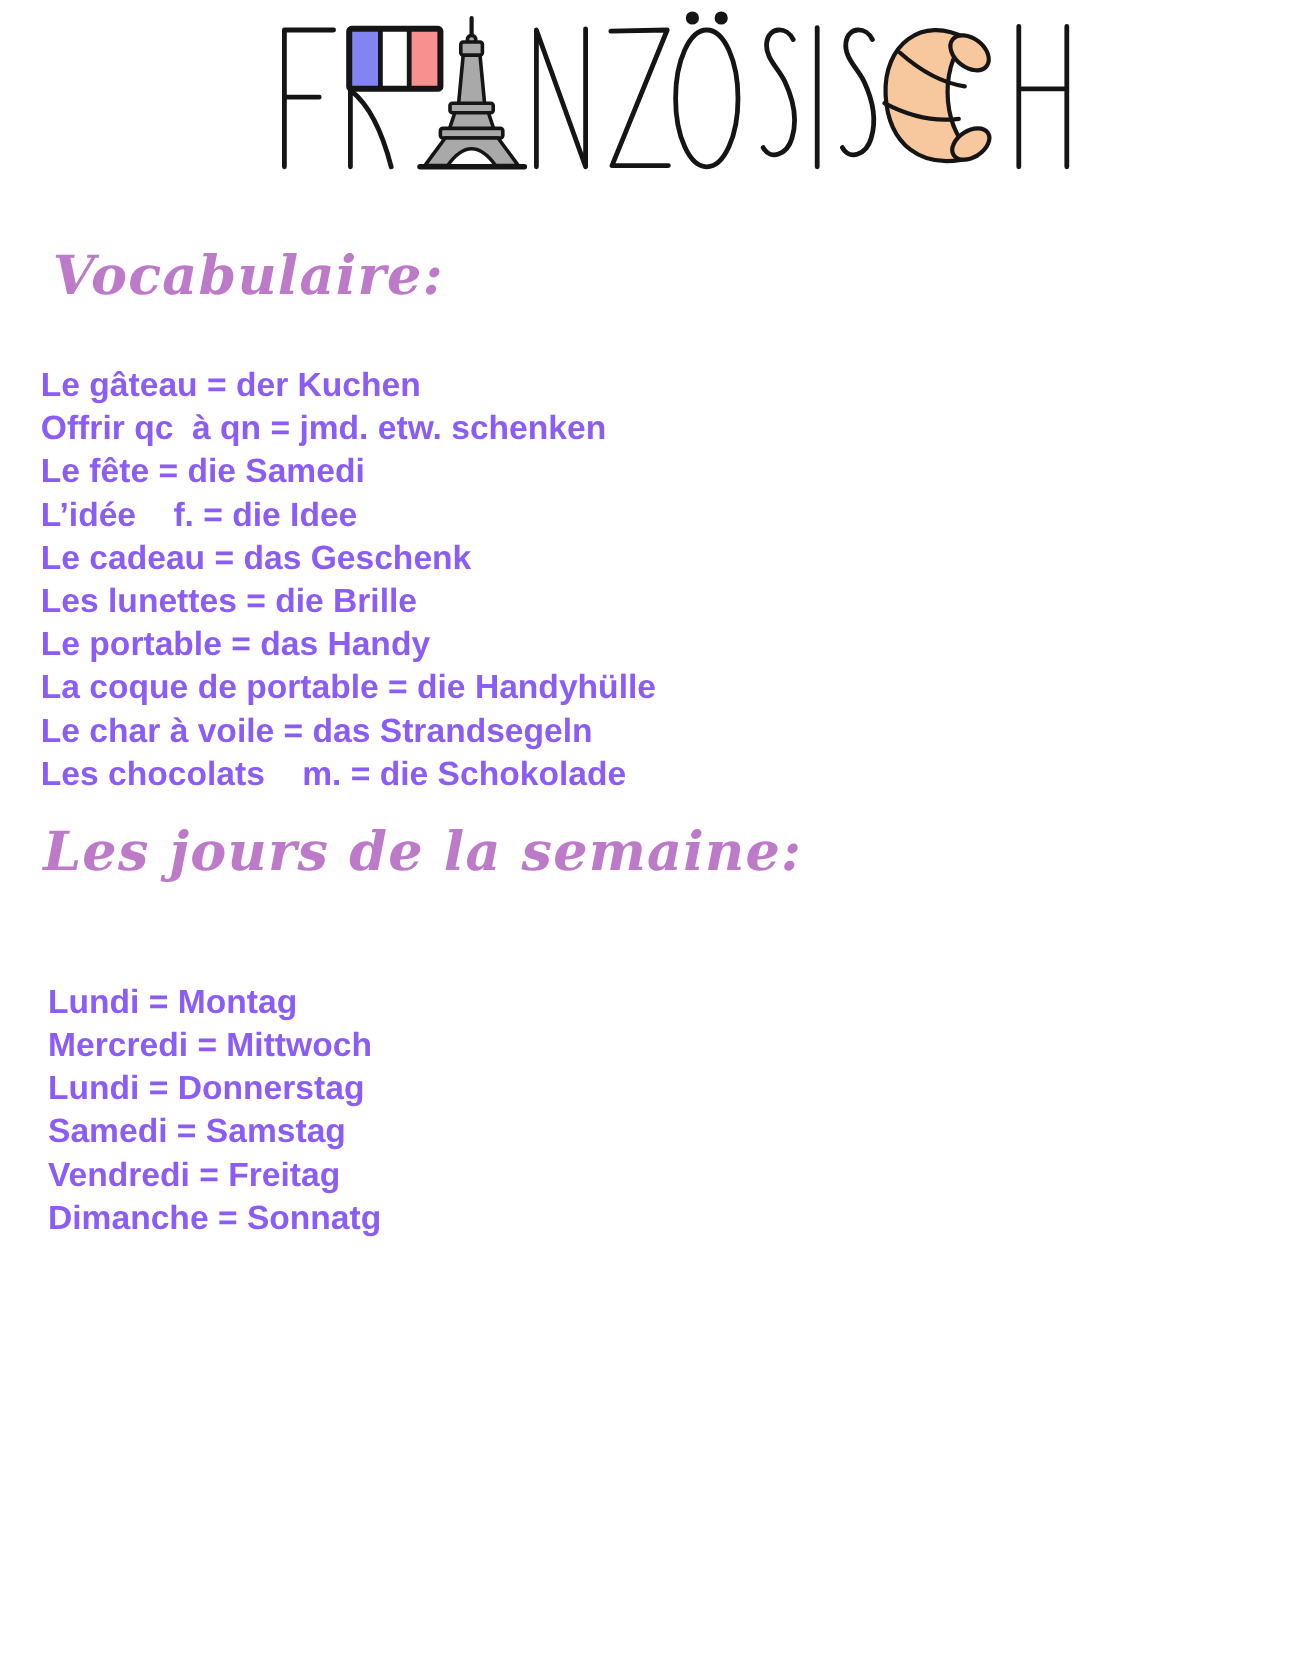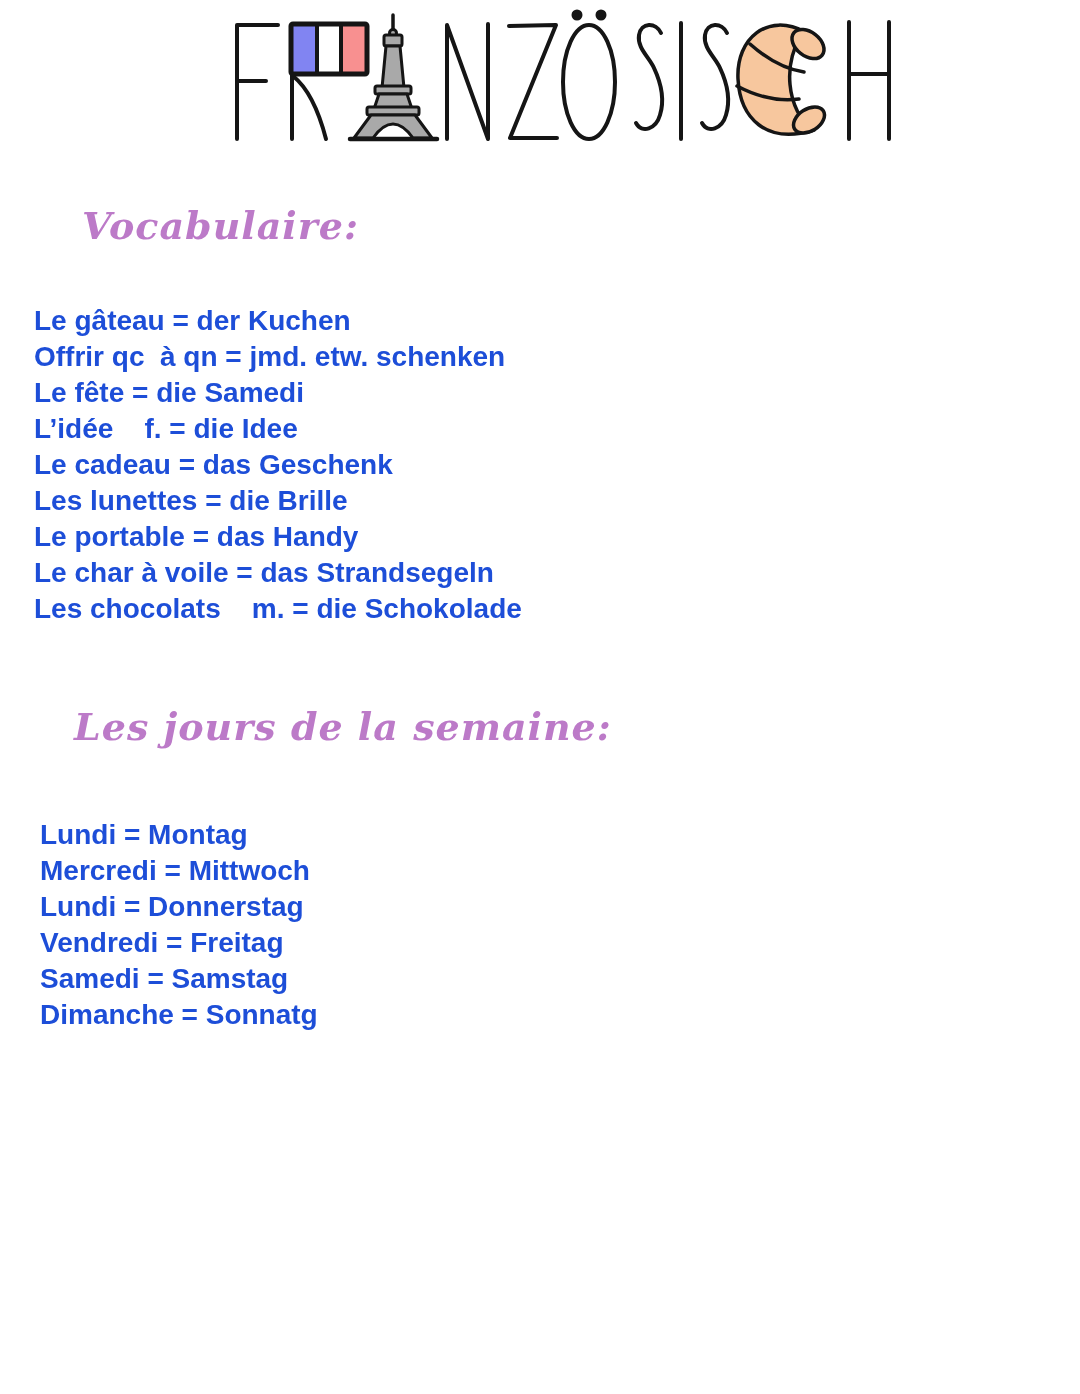--- a/index.html
+++ b/index.html
@@ -21,40 +21,39 @@
   }
   .sr-only {
     position: absolute; width: 1px; height: 1px;
     overflow: hidden; clip: rect(0 0 0 0); white-space: nowrap;
   }
   .script-heading {
     position: absolute;
     font-family: "DejaVu Serif", serif;
     font-style: italic;
     font-weight: bold;
-    font-size: 38px;
+    font-size: 45px;
     letter-spacing: 1px;
     color: #bc7ac8;
     white-space: pre;
-    margin-left: 38px;
   }
   .heading-vocab { left: 44px; top: 203px; }
-  .heading-days  { left: 36px; top: 704px; text-align: right; }
+  .heading-days  { left: 36px; top: 683px; text-align: right; }
   .word-list {
     position: absolute;
     display: block;
   }
   .vocab-list { left: 34px; top: 303px; }
   .days-list  { left: 40px; top: 817px; }
   .entry {
     font-family: "Liberation Sans", sans-serif;
     font-weight: bold;
     font-size: 28px;
     line-height: 36px;
-    color: #1d4ed8;
+    color: #8b5cf6;
     white-space: pre;
   }
   svg .letterstroke {
     fill: none;
     stroke: #151515;
     stroke-width: 4;
     stroke-linecap: round;
     stroke-linejoin: round;
   }
   svg .thinline { stroke: #151515; stroke-linecap: round; }
@@ -124,28 +123,29 @@
   <div class="script-heading heading-vocab">Vocabulaire:</div>
 
   <div class="word-list vocab-list">
     <div class="entry">Le gâteau = der Kuchen</div>
     <div class="entry">Offrir qc  à qn = jmd. etw. schenken</div>
     <div class="entry">Le fête = die Samedi</div>
     <div class="entry">L’idée    f. = die Idee</div>
     <div class="entry">Le cadeau = das Geschenk</div>
     <div class="entry">Les lunettes = die Brille</div>
     <div class="entry">Le portable = das Handy</div>
+    <div class="entry">La coque de portable = die Handyhülle</div>
     <div class="entry">Le char à voile = das Strandsegeln</div>
     <div class="entry">Les chocolats    m. = die Schokolade</div>
   </div>
 
   <div class="script-heading heading-days">Les jours de la semaine:</div>
 
   <div class="word-list days-list">
     <div class="entry">Lundi = Montag</div>
     <div class="entry">Mercredi = Mittwoch</div>
     <div class="entry">Lundi = Donnerstag</div>
+    <div class="entry">Samedi = Samstag</div>
     <div class="entry">Vendredi = Freitag</div>
-    <div class="entry">Samedi = Samstag</div>
     <div class="entry">Dimanche = Sonnatg</div>
   </div>
 
 </div>
 
 </body></html>

